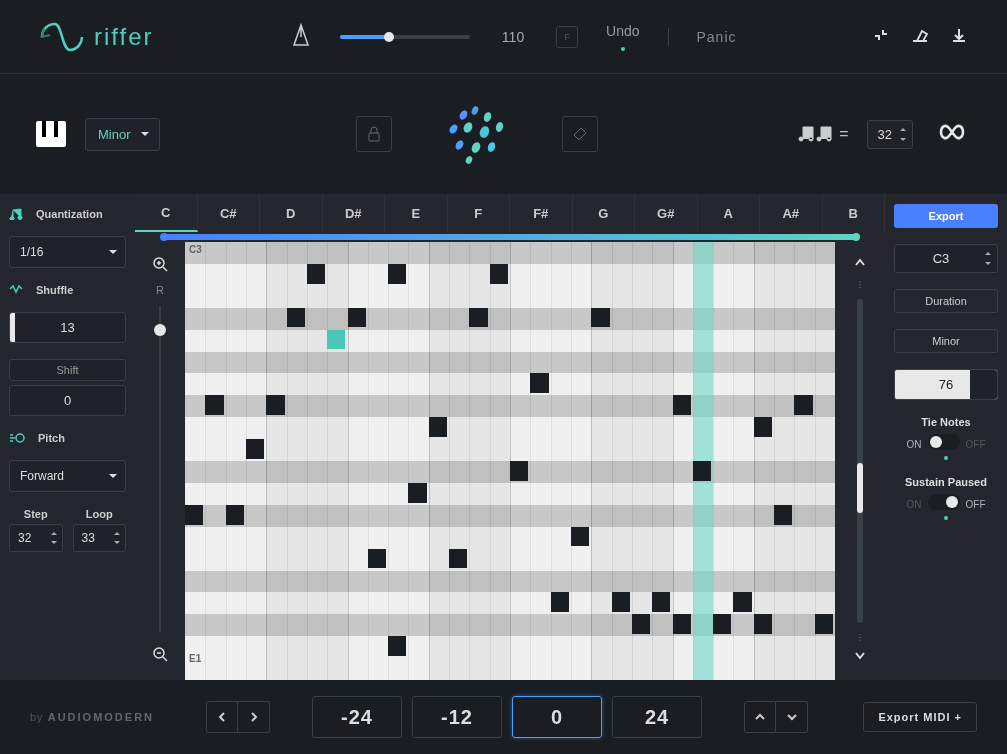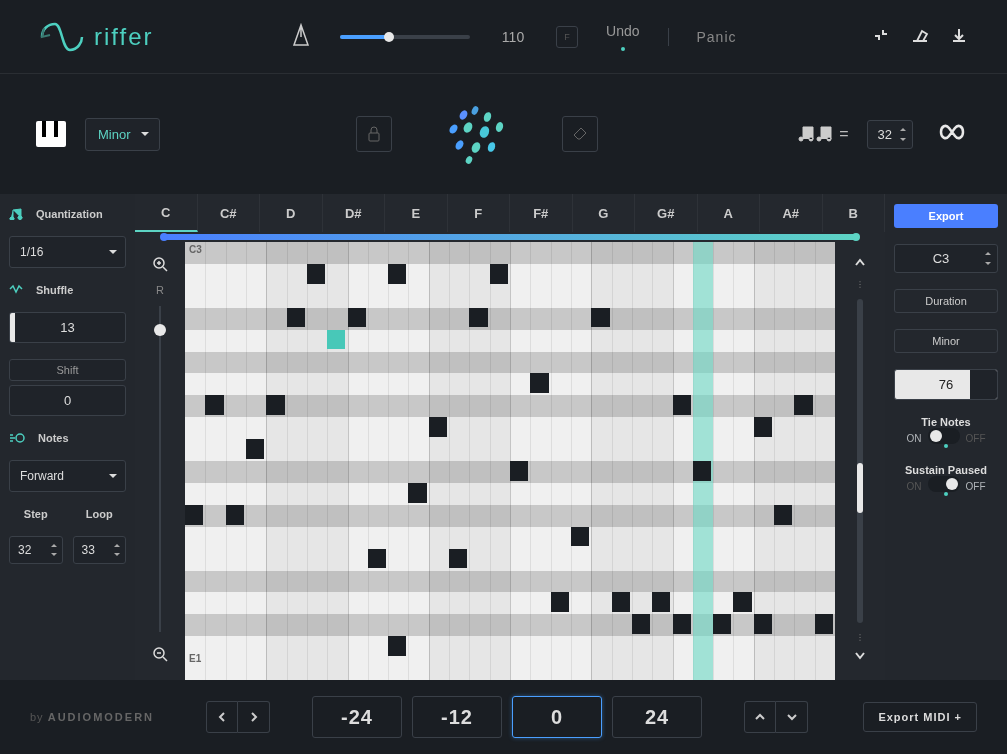--- a/index.html
+++ b/index.html
@@ -47,21 +47,21 @@
 .main { flex: 1; display: flex; height: 486px; }
 .left-panel { width: 135px; background: #23272d; padding: 14px 9px; display: flex; flex-direction: column; gap: 16px; }
 .lp-label { display: flex; align-items: flex-start; gap: 13px; font-size: 11px; color: #ccc; font-weight: bold; }
 .lp-select { background: #1f2329; border: 1px solid #3a4048; color: #ddd; padding: 8px 10px; font-size: 12px; border-radius: 3px; position: relative; cursor:pointer;}
 .lp-select::after { content:''; position:absolute; right:8px; top:50%; border:4px solid transparent; border-top-color:#ddd; transform:translateY(-25%);}
 .lp-input { background: #1f2329; border: 1px solid #3a4048; color: #ddd; padding: 7px 10px; font-size: 13px; border-radius: 3px; text-align: center; position:relative;}
 .shuffle-input { position:relative; background:#1f2329; border:1px solid #3a4048; border-radius:3px; overflow:hidden;}
 .shuffle-fill { position:absolute; left:0; top:0; height:100%; width:4%; background:#e8e8e8;}
 .shuffle-val { position:relative; text-align:center; padding:7px; font-size:13px; color:#ddd;}
 .step-loop-row { display: flex; gap: 10px; }
-.step-loop-col { flex:1; display:flex; flex-direction:column; gap:16px; align-items:center;justify-content:center;}
+.step-loop-col { flex:1; display:flex; flex-direction:column; gap:4px; align-items:center;justify-content:center;}
 .step-loop-col .label { font-size:11px; color:#ccc; font-weight:bold;}
 .small-spinner { background:#1f2329; border:1px solid #3a4048; padding:6px 16px 6px 8px; border-radius:3px; color:#ddd; font-size:12px; position:relative; width:100%; text-align:left;}
 .small-spinner::after { content:''; position:absolute; right:5px; top:4px; border:3px solid transparent; border-bottom-color:#aaa;}
 .small-spinner::before { content:''; position:absolute; right:5px; bottom:4px; border:3px solid transparent; border-top-color:#aaa;}
 
 
 .center-panel { flex: 1; background: #24282e; display:flex; flex-direction:column;}
 .note-tabs { display: flex; height: 38px; }
 .note-tab { flex: 1; display: flex; align-items: center; justify-content: center; font-size: 13px; color: #ccc; border-right: 1px solid #2e3238; cursor: pointer; font-weight:bold;}
 .note-tab.active { border-bottom: 2px solid #5dd4c4; }
@@ -89,21 +89,21 @@
 .note-cell { position:absolute; background:#1a1e23; }
 .note-cell.selected { background:#48c8b8; }
 
 
 .right-panel { width: 122px; background:#23272d; padding:10px 9px; display:flex; flex-direction:column; gap:16px; align-items:stretch;}
 .rp-header { background:#4a7fff; color:#fff; text-align:center; padding:6px; font-size:11px; border-radius:3px; font-weight:bold;}
 .rp-label-box { border:1px solid #3a4048; text-align:center; padding:5px; font-size:11px; border-radius:3px; color:#ccc;}
 .rp-value-box { background:#e8e8e8; border:1px solid #3a4048; border-radius:3px; overflow:hidden; position:relative;}
 .rp-value-text { text-align:center; padding:7px; font-size:13px; color:#222; position:relative;}
 .rp-value-box.partial::before { content:''; position:absolute; right:0; top:0; bottom:0; width:26%; background:#1f2329;}
-.toggle-section { text-align:center; display:flex; flex-direction:column; }
+.toggle-section { text-align:center; display:flex; flex-direction:column; gap:6px;}
 .toggle-title { font-size:11px; color:#ddd; font-weight:bold;}
 .toggle-row { display:flex; align-items:flex-end; justify-content:center; gap:6px; font-size:10px;}
 .toggle { width:32px; height:16px; background:#1a1e23; border-radius:8px; position:relative; cursor:pointer;}
 .toggle.on::after { content:''; position:absolute; left:2px; top:2px; width:12px; height:12px; background:#e8e8e8; border-radius:50%;}
 .toggle.off::after { content:''; position:absolute; right:2px; top:2px; width:12px; height:12px; background:#e8e8e8; border-radius:50%;}
 .dot-active { width:4px; height:4px; background:#4dd0c0; border-radius:50%; margin:0 auto;}
 .dot-row {display:flex; justify-content:space-between; padding:0 14px;}
 
 
 .bottombar { height: 74px; display:flex; align-items:center; padding:15px 30px; gap:12px;}
@@ -228,21 +228,21 @@
     </div>
 
     <div class="lp-input" style="padding:4px;font-size:11px;color:#999;">Shift</div>
     <div class="lp-input" style="margin-top:-12px;">0</div>
 
     <div class="lp-label">
       <svg width="16" height="12" viewBox="0 0 16 12">
           <path d="M1 3 L4 3 M1 6 L6 6 M1 9 L4 9" stroke="#4dd0c0" stroke-width="1.5"></path>
           <circle cx="11" cy="6" r="4" stroke="#4dd0c0" fill="none" stroke-width="1.5"></circle>
         </svg>
-      <span>Notes</span>
+      <span>Pitch</span>
     </div>
     <div class="lp-select">Forward</div>
 
     <div class="step-loop-row">
       <div class="step-loop-col">
         <span class="label">Step</span>
         <div class="small-spinner">32</div>
       </div>
       <div class="step-loop-col">
         <span class="label">Loop</span>

